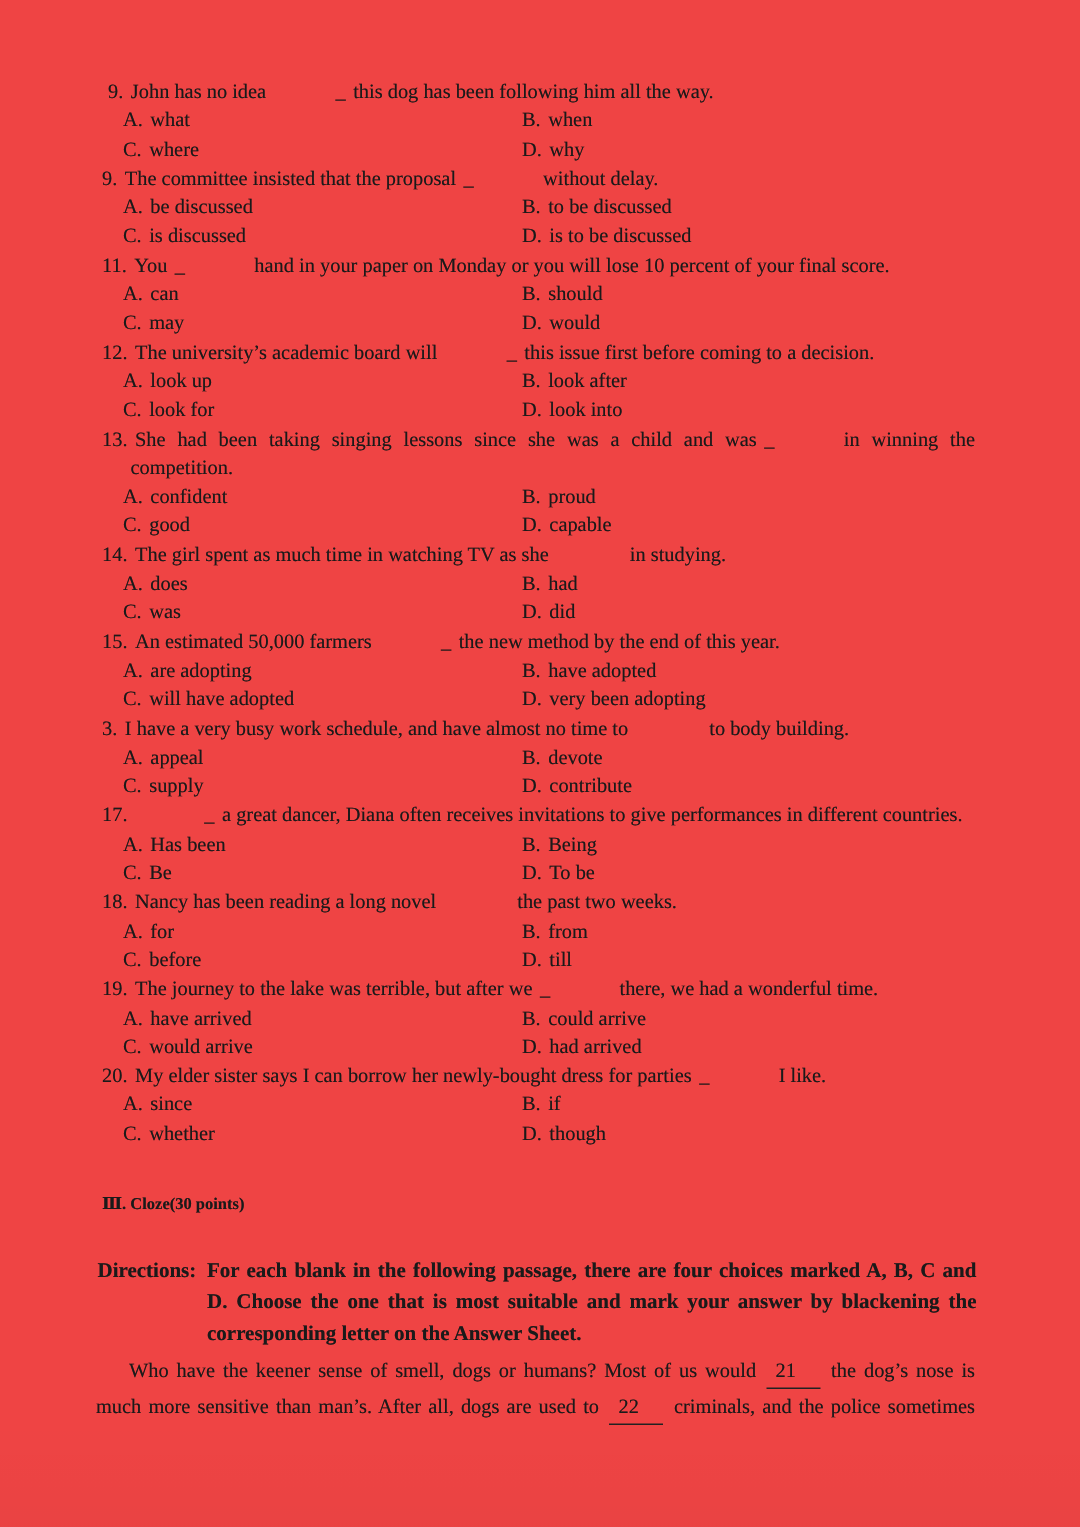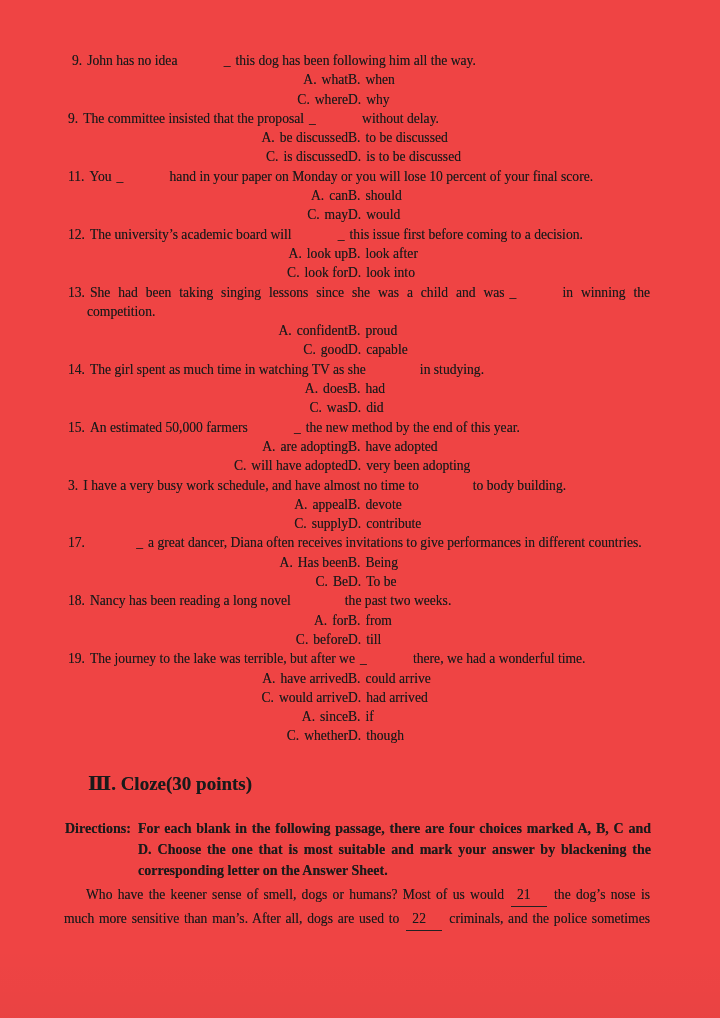--- a/index.html
+++ b/index.html
@@ -18,25 +18,25 @@
   .stem.justify{white-space:normal;text-align:justify;}
   .stem.single{margin-left:4px;}
   .qnum{margin-right:5px;}
   
   .blank{display:inline-block;width:48px;margin:0 5px;text-align:left;text-indent:0;}
   .blank[data-align="right"]{text-align:right;}
   .blank[data-align="none"]{width:44px;}
   .us{letter-spacing:0;}
   
   .optrow{display:flex;padding-left:14px;}
-  .optrow .opt{flex:none;text-align:right;}
+  .optrow .opt{flex:none;}
   .optrow .opt.colA{width:266px;}
   .olab{margin-right:5px;}
   
-  .section-header{margin-top:28px;margin-left:20px;font-weight:bold;font-size:19px;line-height:20px;}
+  .section-header{margin-top:28px;margin-left:0;font-weight:bold;font-size:11px;line-height:20px;}
   
   .directions{margin-top:24px;margin-left:-3px;width:586px;font-weight:bold;
     font-size:14px;line-height:21px;}
   .dir-line{padding-left:73px;text-align:justify;text-align-last:justify;}
   .dir-line.first{padding-left:0;}
   .dir-line.last{text-align:center;text-align-last:left;}
   .dir-label{display:inline-block;width:73px;text-indent:0;}
   
   .passage{margin-top:2px;margin-left:-4px;width:586px;line-height:23px;
     text-align:justify;text-align-last:justify;text-indent:22px;}
@@ -176,20 +176,21 @@
       <span class="opt colA"><span class="olab">A.</span><span>have arrived</span></span>
       <span class="opt"><span class="olab">B.</span><span>could arrive</span></span>
     </div>
     <div class="optrow">
       <span class="opt colA"><span class="olab">C.</span><span>would arrive</span></span>
       <span class="opt"><span class="olab">D.</span><span>had arrived</span></span>
     </div>
   </div>
 
   <div class="q">
+    <div class="stem"><span class="qnum">20.</span><span>My elder sister says I can borrow her newly-bought dress for parties</span><span class="blank" data-align="left"><span class="us">_</span></span><span>I like.</span></div>
     <div class="optrow">
       <span class="opt colA"><span class="olab">A.</span><span>since</span></span>
       <span class="opt"><span class="olab">B.</span><span>if</span></span>
     </div>
     <div class="optrow">
       <span class="opt colA"><span class="olab">C.</span><span>whether</span></span>
       <span class="opt"><span class="olab">D.</span><span>though</span></span>
     </div>
   </div>
 </div>

